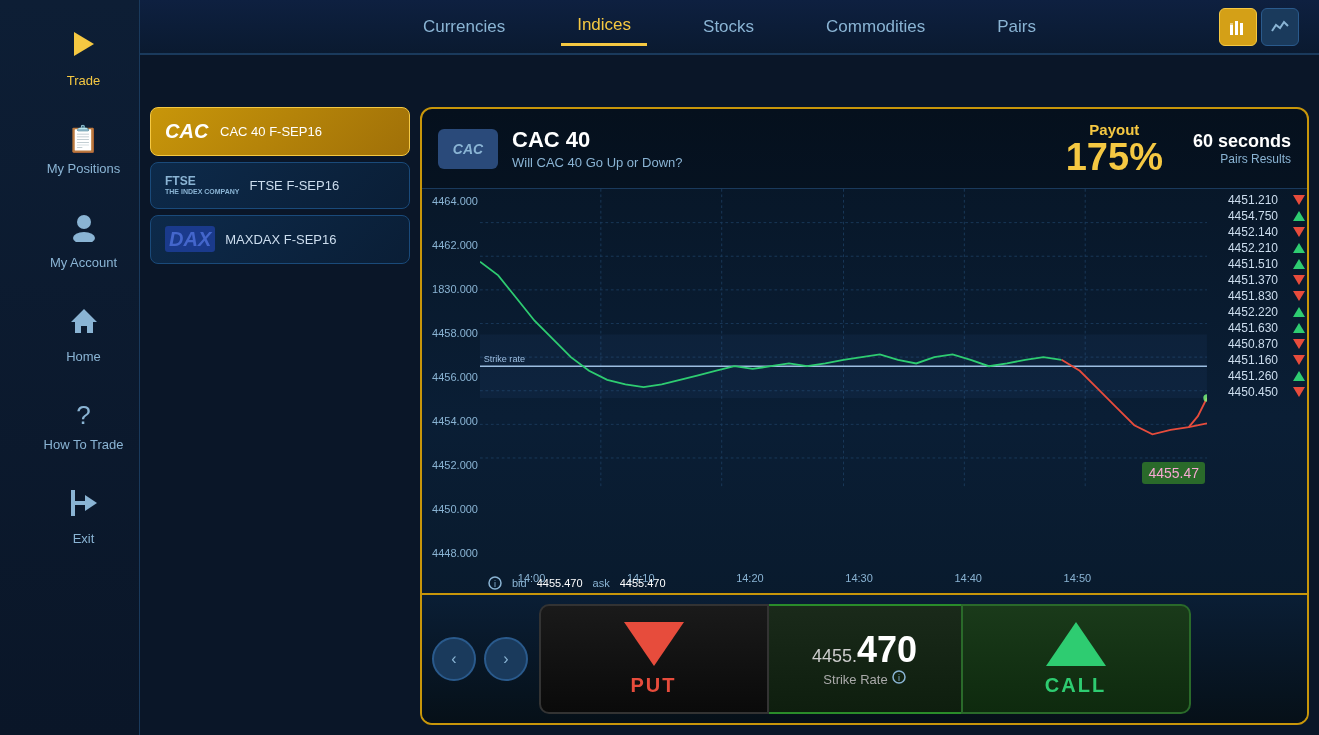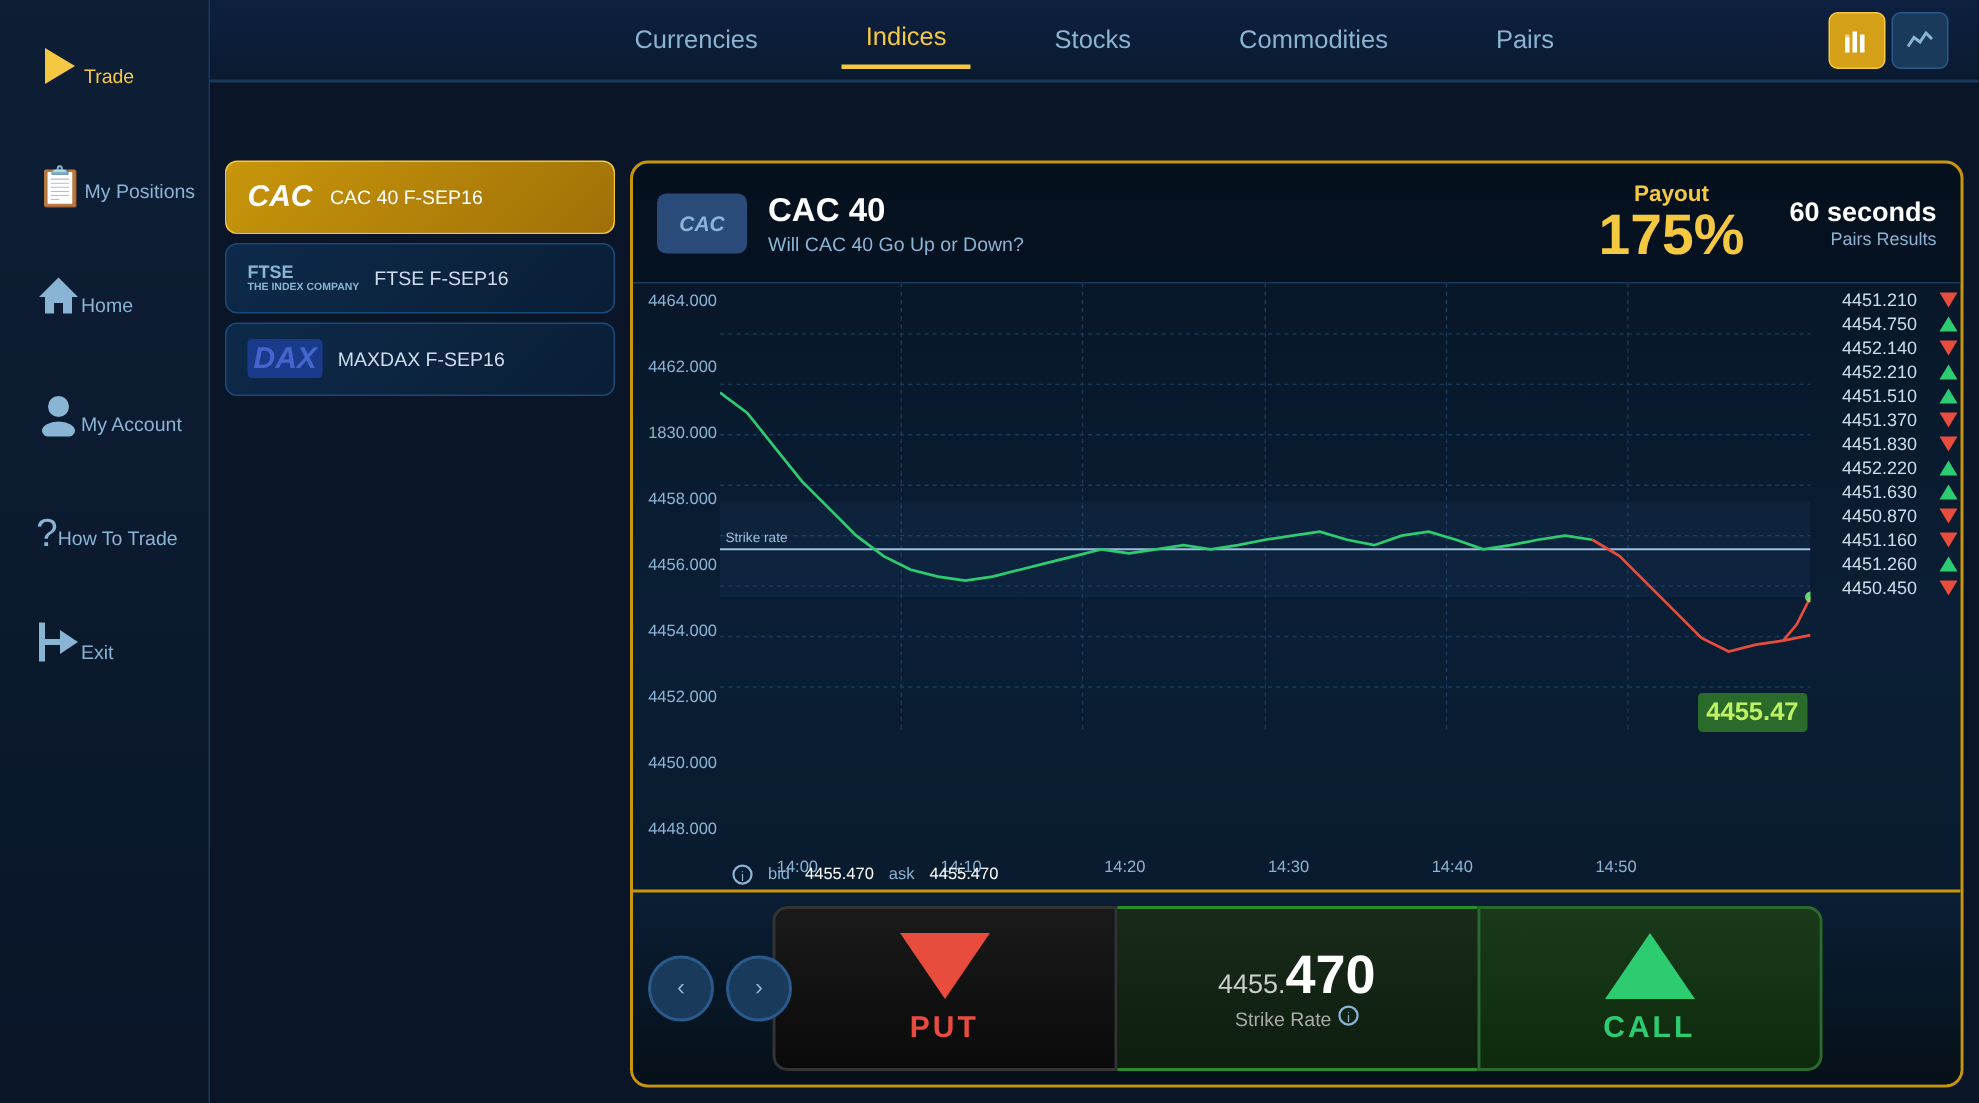--- a/index.html
+++ b/index.html
@@ -19,21 +19,21 @@
       background: linear-gradient(180deg, #0d1e35 0%, #0a1628 100%);
       display: flex;
       flex-direction: column;
       align-items: center;
       padding-top: 10px;
       border-right: 1px solid #1a3a5c;
       flex-shrink: 0;
     }
     .sidebar-item {
       display: flex;
-      flex-direction: row;
+      flex-direction: column;
       align-items: center;
       padding: 18px 10px;
       cursor: pointer;
       width: 100%;
       color: #8ab4d4;
       font-size: 13px;
       text-align: center;
       margin-left: 28px;
     }
     .sidebar-item .icon {
@@ -237,23 +237,23 @@
       color: #8ab4d4;
       font-size: 11px;
       text-align: right;
     }
 
     
     .current-price-box {
       position: absolute;
       right: 76px;
       background: #2a6a2a;
-      color: #bef264;
-      font-size: 17px;
-      font-weight: bold;
+      color: #f9a8d4;
+      font-size: 14px;
+      font-weight: normal;
       padding: 3px 6px;
       border-radius: 3px;
     }
 
     
     .time-axis {
       position: absolute;
       bottom: 0;
       left: 55px;
       right: 75px;
@@ -354,21 +354,21 @@
     }
     .put-label {
       color: #e74c3c;
       font-size: 20px;
       font-weight: bold;
       letter-spacing: 2px;
     }
 
     
     .strike-box {
-      width: 240px;
+      width: 192px;
       height: 110px;
       background: linear-gradient(180deg, #1a2a1a 0%, #0e1e0e 100%);
       border-top: 2px solid #2a8c2a;
       border-bottom: 2px solid #2a8c2a;
       display: flex;
       flex-direction: column;
       align-items: center;
       justify-content: center;
     }
     .strike-rate-big {
@@ -436,34 +436,34 @@
   </div>
 
   <div class="sidebar-item">
     <div class="icon" style="font-size:26px;">📋</div>
     <span>My Positions</span>
   </div>
 
   <div class="sidebar-item">
     <div class="icon">
       <svg width="30" height="30" viewBox="0 0 30 30">
-        <polygon points="15,3 2,16 6,16 6,27 12,27 12,20 18,20 18,27 24,27 24,16 28,16" fill="#8ab4d4"></polygon>
-      </svg>
-    </div>
-    <span>Home</span>
-  </div>
-
-  <div class="sidebar-item">
-    <div class="icon">
-      <svg width="30" height="30" viewBox="0 0 30 30">
         <circle cx="15" cy="10" r="7" fill="#8ab4d4"></circle>
         <ellipse cx="15" cy="26" rx="11" ry="6" fill="#8ab4d4"></ellipse>
       </svg>
     </div>
     <span>My Account</span>
+  </div>
+
+  <div class="sidebar-item">
+    <div class="icon">
+      <svg width="30" height="30" viewBox="0 0 30 30">
+        <polygon points="15,3 2,16 6,16 6,27 12,27 12,20 18,20 18,27 24,27 24,16 28,16" fill="#8ab4d4"></polygon>
+      </svg>
+    </div>
+    <span>Home</span>
   </div>
 
   <div class="sidebar-item">
     <div class="icon" style="font-size:26px;color:#8ab4d4;">?</div>
     <span>How To Trade</span>
   </div>
 
   <div class="sidebar-item">
     <div class="icon">
       <svg width="30" height="30" viewBox="0 0 30 30">

